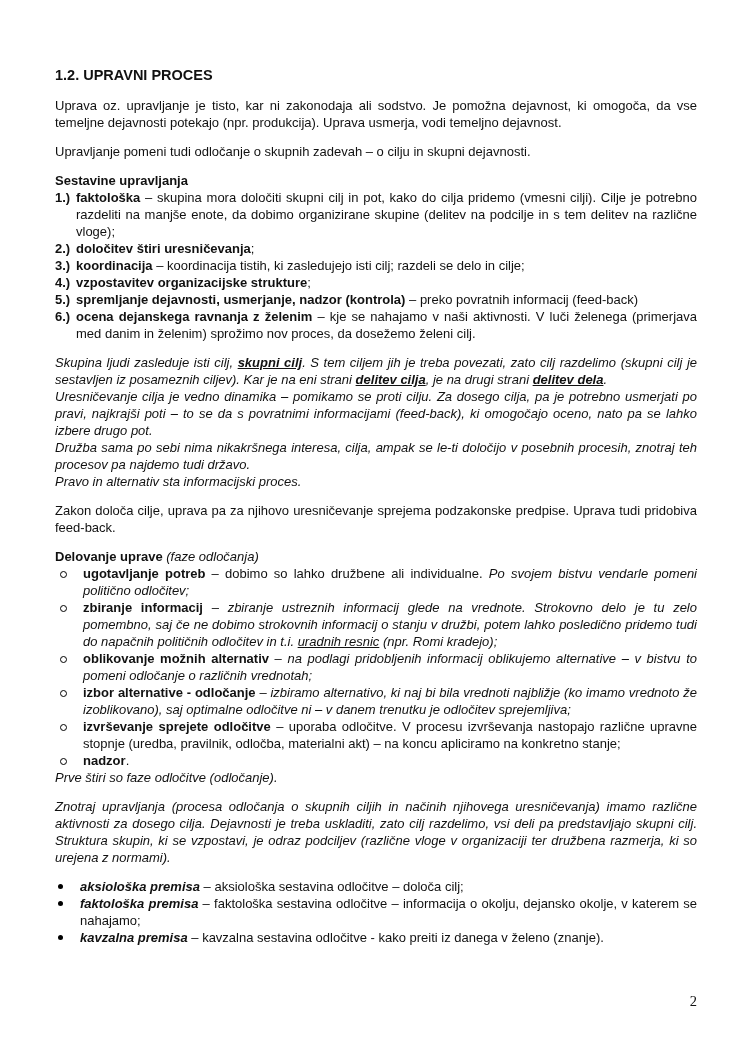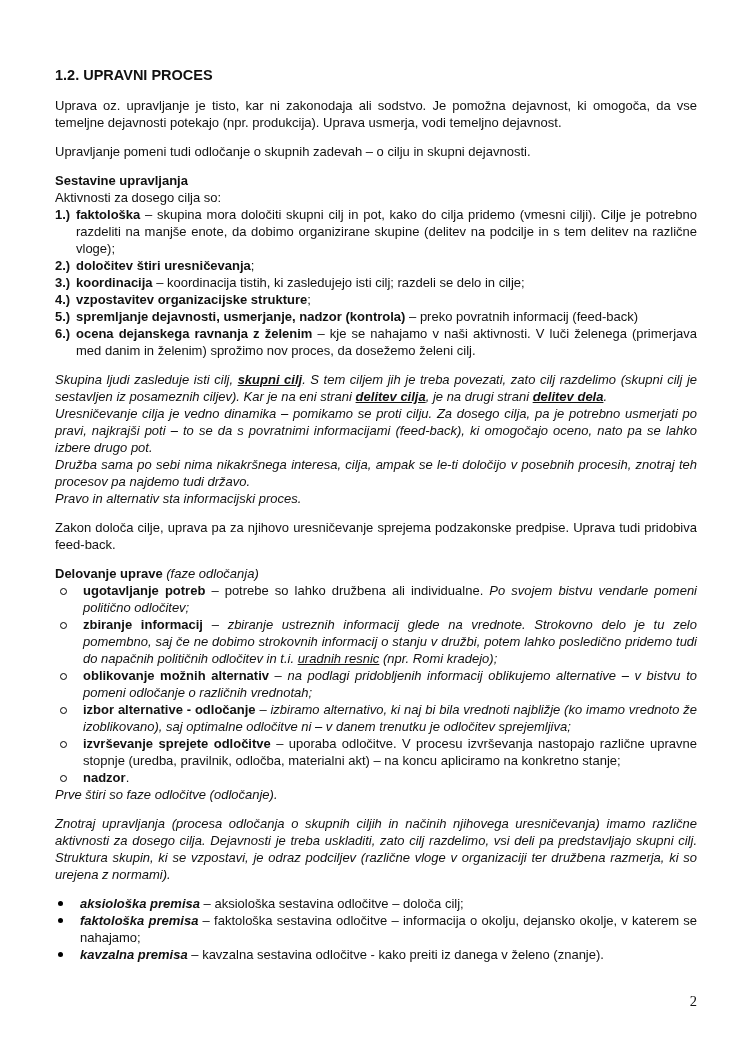--- a/index.html
+++ b/index.html
@@ -38,37 +38,36 @@
 
 <div class="page">
   <div class="content" id="doc-content">
       <div class="blk heading"><span class="b ">1.2. UPRAVNI PROCES</span></div>
       <div class="blk gap"></div>
       <div class="blk para"><span class="">Uprava oz. upravljanje je tisto, kar ni zakonodaja ali sodstvo. Je pomožna dejavnost, ki omogoča, da vse temeljne dejavnosti potekajo (npr. produkcija). Uprava usmerja, vodi temeljno dejavnost.</span></div>
       <div class="blk gap"></div>
       <div class="blk para"><span class="">Upravljanje pomeni tudi odločanje o skupnih zadevah – o cilju in skupni dejavnosti.</span></div>
       <div class="blk gap"></div>
       <div class="blk para"><span class="b ">Sestavine upravljanja</span></div>
-      <div class="blk para"><span class="">Aktivnosti za dosego cilja so:</span></div>
       <div class="blk num"><span class="marker">1.)</span><span class="b ">faktološka</span><span class=""> – skupina mora določiti skupni cilj in pot, kako do cilja pridemo (vmesni cilji). Cilje je potrebno razdeliti na manjše enote, da dobimo organizirane skupine (delitev na podcilje in s tem delitev na različne vloge);</span></div>
       <div class="blk num"><span class="marker">2.)</span><span class="b ">določitev štiri uresničevanja</span><span class="">;</span></div>
       <div class="blk num"><span class="marker">3.)</span><span class="b ">koordinacija</span><span class=""> – koordinacija tistih, ki zasledujejo isti cilj; razdeli se delo in cilje;</span></div>
       <div class="blk num"><span class="marker">4.)</span><span class="b ">vzpostavitev organizacijske strukture</span><span class="">;</span></div>
       <div class="blk num"><span class="marker">5.)</span><span class="b ">spremljanje dejavnosti, usmerjanje, nadzor (kontrola)</span><span class=""> – preko povratnih informacij (feed-back)</span></div>
       <div class="blk num"><span class="marker">6.)</span><span class="b ">ocena dejanskega ravnanja z želenim</span><span class=""> – kje se nahajamo v naši aktivnosti. V luči želenega (primerjava med danim in želenim) sprožimo nov proces, da dosežemo želeni cilj.</span></div>
       <div class="blk gap"></div>
       <div class="blk para"><span class="i ">Skupina ljudi zasleduje isti cilj, </span><span class="b i u ">skupni cilj</span><span class="i ">. S tem ciljem jih je treba povezati, zato cilj razdelimo (skupni cilj je sestavljen iz posameznih ciljev). Kar je na eni strani </span><span class="b i u ">delitev cilja</span><span class="i ">, je na drugi strani </span><span class="b i u ">delitev dela</span><span class="i ">.</span></div>
       <div class="blk para"><span class="i ">Uresničevanje cilja je vedno dinamika – pomikamo se proti cilju. Za dosego cilja, pa je potrebno usmerjati po pravi, najkrajši poti – to se da s povratnimi informacijami (feed-back), ki omogočajo oceno, nato pa se lahko izbere drugo pot.</span></div>
       <div class="blk para"><span class="i ">Družba sama po sebi nima nikakršnega interesa, cilja, ampak se le-ti določijo v posebnih procesih, znotraj teh procesov pa najdemo tudi državo.</span></div>
       <div class="blk para"><span class="i ">Pravo in alternativ sta informacijski proces.</span></div>
       <div class="blk gap"></div>
       <div class="blk para"><span class="">Zakon določa cilje, uprava pa za njihovo uresničevanje sprejema podzakonske predpise. Uprava tudi pridobiva feed-back.</span></div>
       <div class="blk gap"></div>
       <div class="blk para"><span class="b ">Delovanje uprave </span><span class="i ">(faze odločanja)</span></div>
-      <div class="blk li circle"><span class="mk"></span><span class="b ">ugotavljanje potreb</span><span class=""> – potrebe so lahko družbena ali individualne. </span><span class="i ">Po svojem bistvu vendarle pomeni politično odločitev;</span></div>
+      <div class="blk li circle"><span class="mk"></span><span class="b ">ugotavljanje potreb</span><span class=""> – dobimo so lahko družbene ali individualne. </span><span class="i ">Po svojem bistvu vendarle pomeni politično odločitev;</span></div>
       <div class="blk li circle"><span class="mk"></span><span class="b ">zbiranje informacij</span><span class=""> – </span><span class="i ">zbiranje ustreznih informacij glede na vrednote. Strokovno delo je tu zelo pomembno, saj če ne dobimo strokovnih informacij o stanju v družbi, potem lahko posledično pridemo tudi do napačnih političnih odločitev in t.i. </span><span class="i u ">uradnih resnic</span><span class="i "> (npr. Romi kradejo);</span></div>
       <div class="blk li circle"><span class="mk"></span><span class="b ">oblikovanje možnih alternativ</span><span class=""> – </span><span class="i ">na podlagi pridobljenih informacij oblikujemo alternative – v bistvu to pomeni odločanje o različnih vrednotah;</span></div>
       <div class="blk li circle"><span class="mk"></span><span class="b ">izbor alternative - odločanje</span><span class=""> – </span><span class="i ">izbiramo alternativo, ki naj bi bila vrednoti najbližje (ko imamo vrednoto že izoblikovano), saj optimalne odločitve ni – v danem trenutku je odločitev sprejemljiva;</span></div>
       <div class="blk li circle"><span class="mk"></span><span class="b ">izvrševanje sprejete odločitve</span><span class=""> – uporaba odločitve. V procesu izvrševanja nastopajo različne upravne stopnje (uredba, pravilnik, odločba, materialni akt) – na koncu apliciramo na konkretno stanje;</span></div>
       <div class="blk li circle"><span class="mk"></span><span class="b ">nadzor</span><span class="">.</span></div>
       <div class="blk para"><span class="i ">Prve štiri so faze odločitve (odločanje).</span></div>
       <div class="blk gap"></div>
       <div class="blk para"><span class="i ">Znotraj upravljanja (procesa odločanja o skupnih ciljih in načinih njihovega uresničevanja) imamo različne aktivnosti za dosego cilja. Dejavnosti je treba uskladiti, zato cilj razdelimo, vsi deli pa predstavljajo skupni cilj. Struktura skupin, ki se vzpostavi, je odraz podciljev (različne vloge v organizaciji ter družbena razmerja, ki so urejena z normami).</span></div>
       <div class="blk gap"></div>
       <div class="blk li bullet"><span class="mk"></span><span class="b i ">aksiološka premisa</span><span class=""> – aksiološka sestavina odločitve – določa cilj;</span></div>

